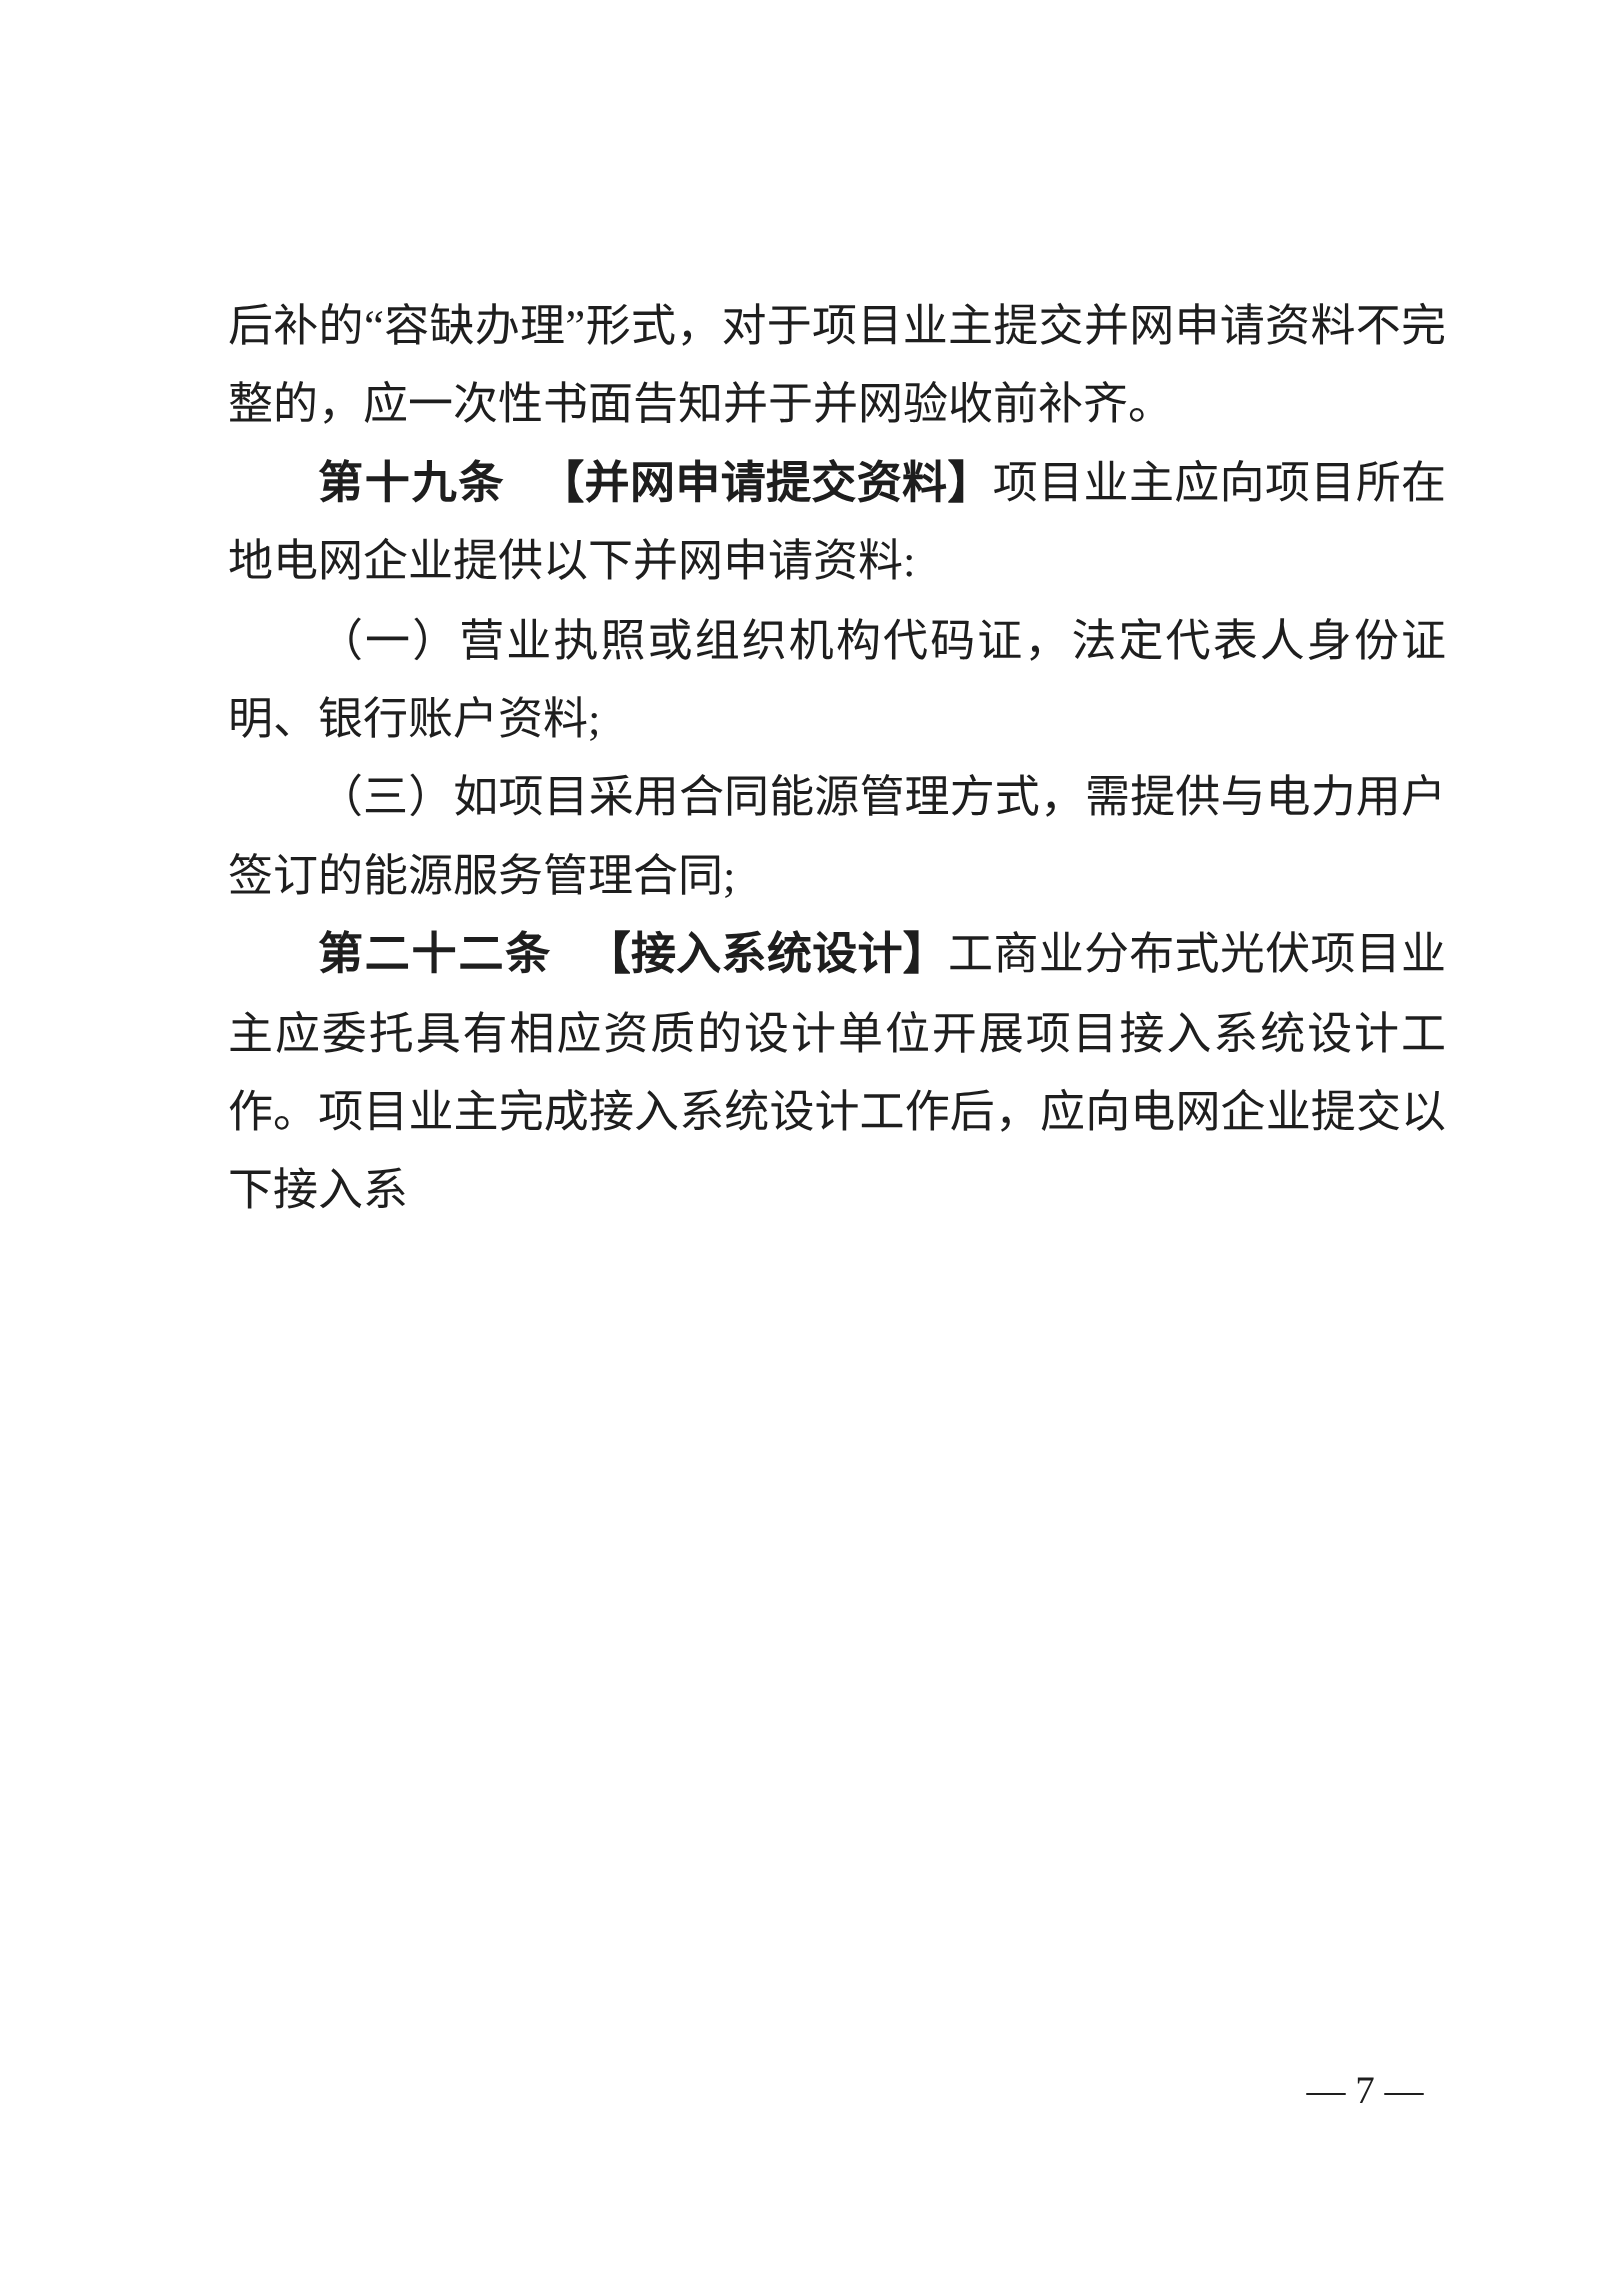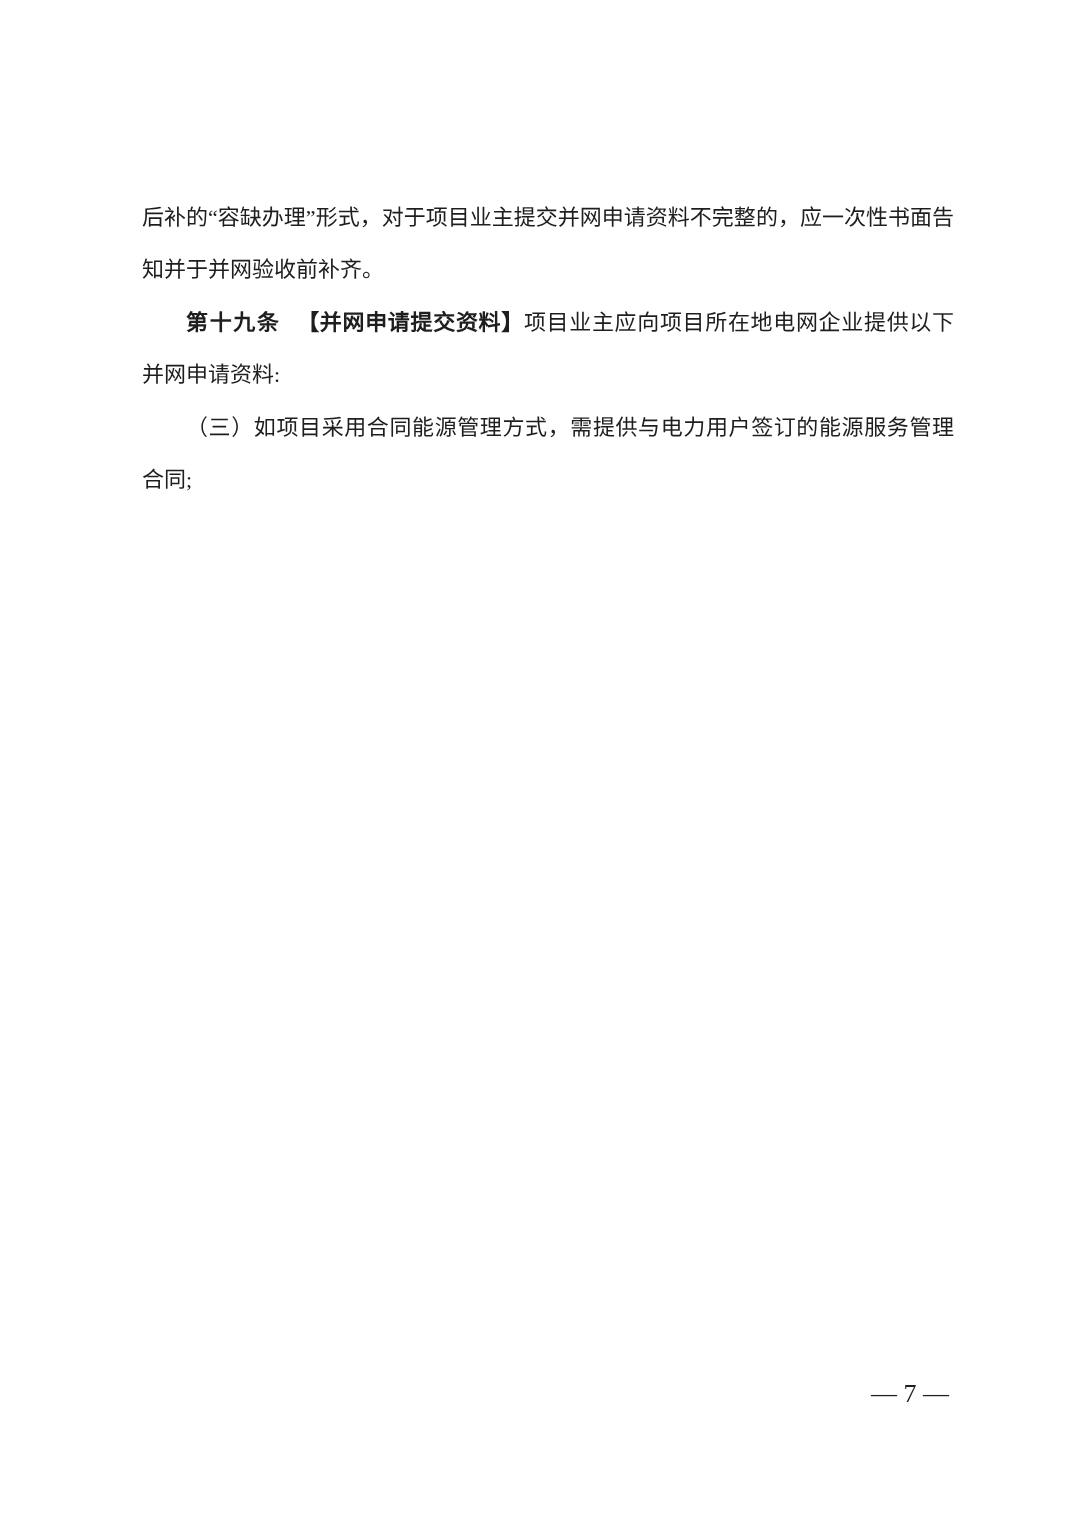--- a/index.html
+++ b/index.html
@@ -11,24 +11,24 @@
     position: relative;
     width: 1080px;
     height: 1528px;
     background: #ffffff;
     overflow: hidden;
     font-family: "Liberation Serif", "DejaVu Serif", serif;
     color: #1e1e1e;
   }
   .content {
     position: absolute;
-    left: 142px;
+    left: 152px;
     top: 192px;
     width: 812px;
-    font-size: 22px;
+    font-size: 30px;
     line-height: 52.4px;
     text-align: justify;
     text-justify: inter-character;
     word-break: break-all;
   }
   .content p {
     margin: 0;
     padding: 0;
   }
   .para.article,
@@ -57,18 +57,20 @@
     font-family: "Liberation Serif", "DejaVu Serif", serif;
   }
 </style>
 </head>
 <body>
 
 <div class="page">
   <div class="content">
       <p class="para continuation">后补的“容缺办理”形式，对于项目业主提交并网申请资料不完整的，应一次性书面告知并于并网验收前补齐。</p>
       <p class="para article"><span class="art-num">第十九条</span><span class="art-title">【并网申请提交资料】</span><span>项目业主应向项目所在地电网企业提供以下并网申请资料:</span></p>
+      <p class="para list-item">（一）营业执照或组织机构代码证，法定代表人身份证明、银行账户资料;</p>
       <p class="para list-item">（三）如项目采用合同能源管理方式，需提供与电力用户签订的能源服务管理合同;</p>
+      <p class="para article"><span class="art-num">第二十二条</span><span class="art-title">【接入系统设计】</span><span>工商业分布式光伏项目业主应委托具有相应资质的设计单位开展项目接入系统设计工作。项目业主完成接入系统设计工作后，应向电网企业提交以下接入系</span></p>
     </div>
   <div class="footer">
     <span>— 7 —</span>
   </div>
 </div>
 
 </body></html>

